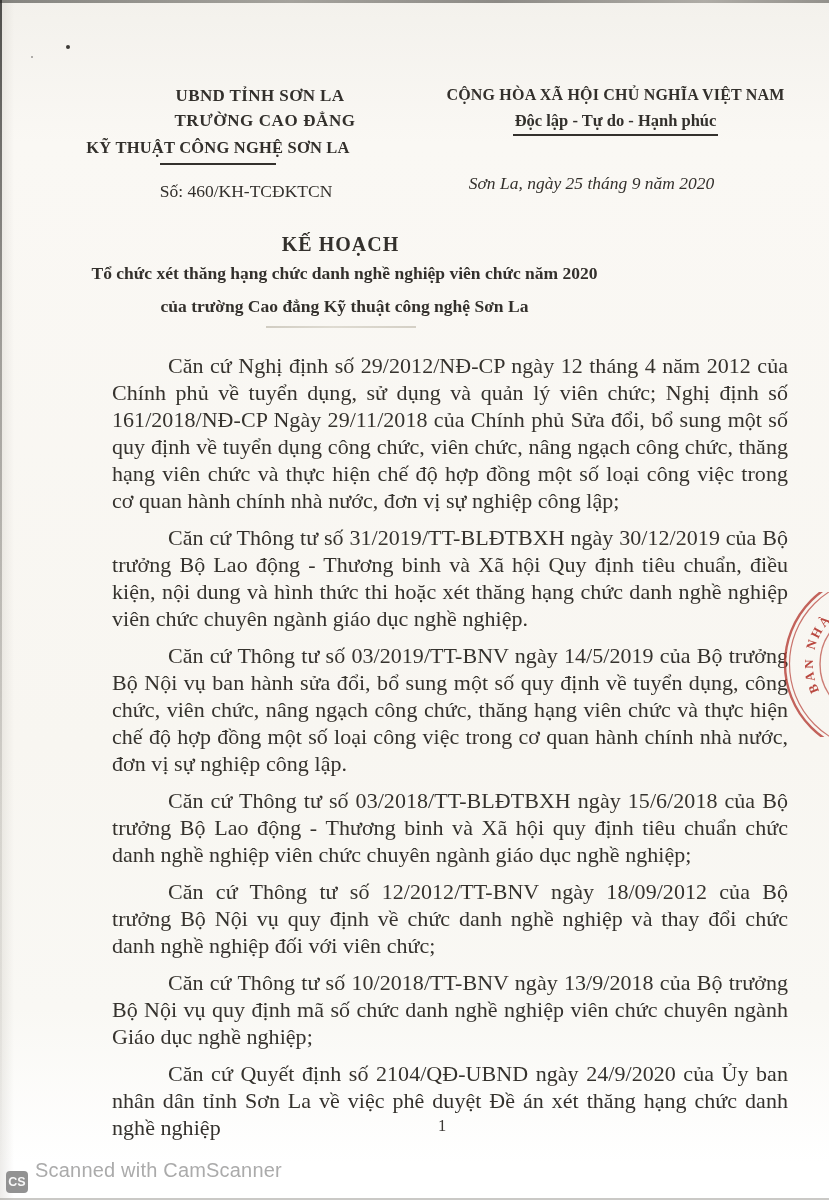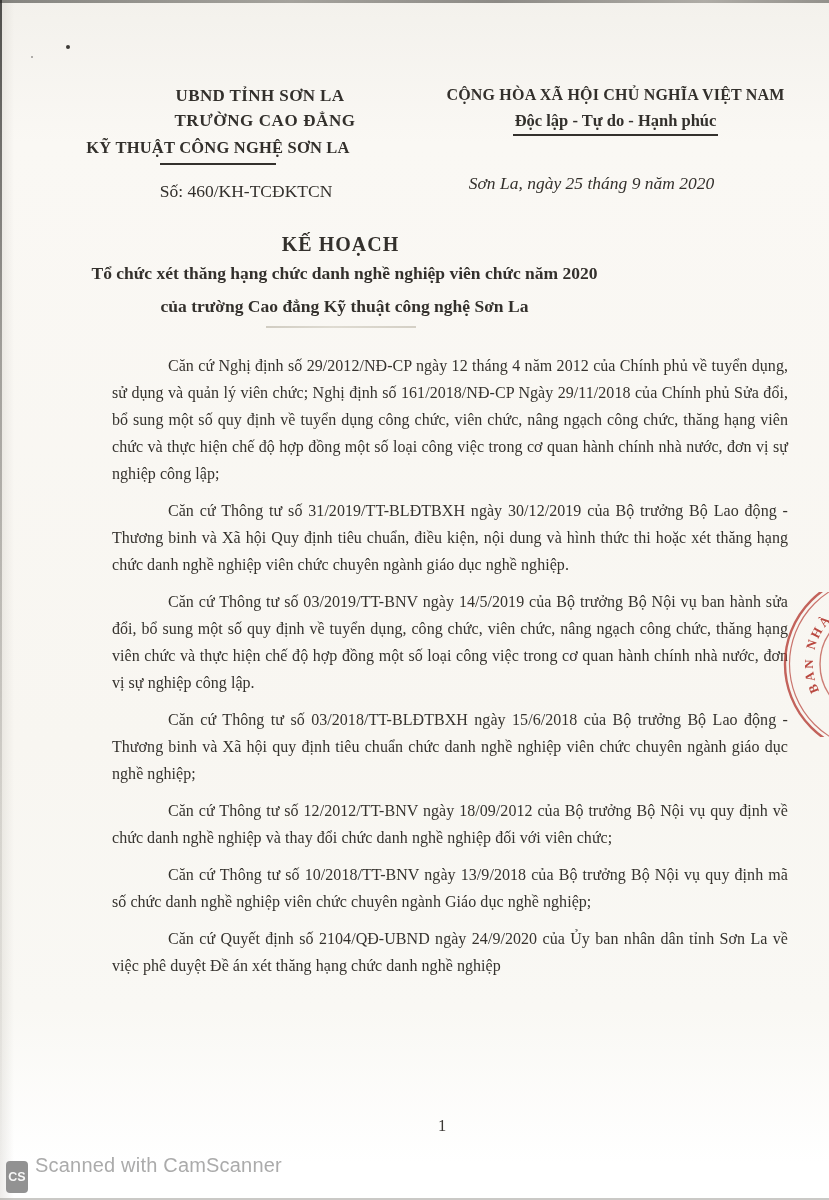--- a/index.html
+++ b/index.html
@@ -48,39 +48,39 @@
   .title-heading{font-size:20px;font-weight:bold;letter-spacing:1px;}
   .title-sub{font-size:17.5px;font-weight:bold;margin-top:7px;padding-left:8px;}
   .title-sub.second{margin-top:12px;}
   .title-divider{width:150px;height:2px;margin:9px auto 0;
     background:linear-gradient(90deg,#c7c2b6 0%,#d8d4c9 45%,#cbc6ba 100%);opacity:.8;}
 
   
   .body-block{position:absolute;left:112px;top:352px;width:676px;}
   .body-block p{
     margin:0 0 10px 0;
-    font-size:16px;
+    font-size:22px;
     line-height:27px;
     text-align:justify;
     text-indent:56px;
     letter-spacing:.05px;
     color:#35322d;
   }
   .page-number{position:absolute;top:1116px;left:0;width:829px;text-align:center;
     font-size:16.5px;color:#3a3733;padding-left:55px;box-sizing:border-box;}
 
   
   .stamp-clip{position:absolute;top:592px;right:0;width:46px;height:145px;overflow:hidden;opacity:.92;}
   .stamp-clip svg{position:absolute;left:0;top:0;}
   .stamp-letter{font-family:"Liberation Serif","DejaVu Serif",serif;font-size:13px;font-weight:bold;}
 
   
   .cs-footer{position:absolute;left:6px;bottom:7px;display:flex;align-items:center;gap:7px;
     font-family:"Liberation Sans","DejaVu Sans",sans-serif;}
-  .cs-badge{width:22px;height:32px;border-radius:4px;background:#929292;color:#f7f7f7;
+  .cs-badge{width:22px;height:22px;border-radius:4px;background:#929292;color:#f7f7f7;
     font-size:12.5px;font-weight:bold;display:flex;align-items:center;justify-content:center;margin-top:23px;}
   .cs-text{font-size:20px;color:#ababab;letter-spacing:.2px;}
 </style>
 </head>
 <body>
 
 <div class="page">
 
   <div class="edge-top"></div>
   <div class="edge-left"></div>

